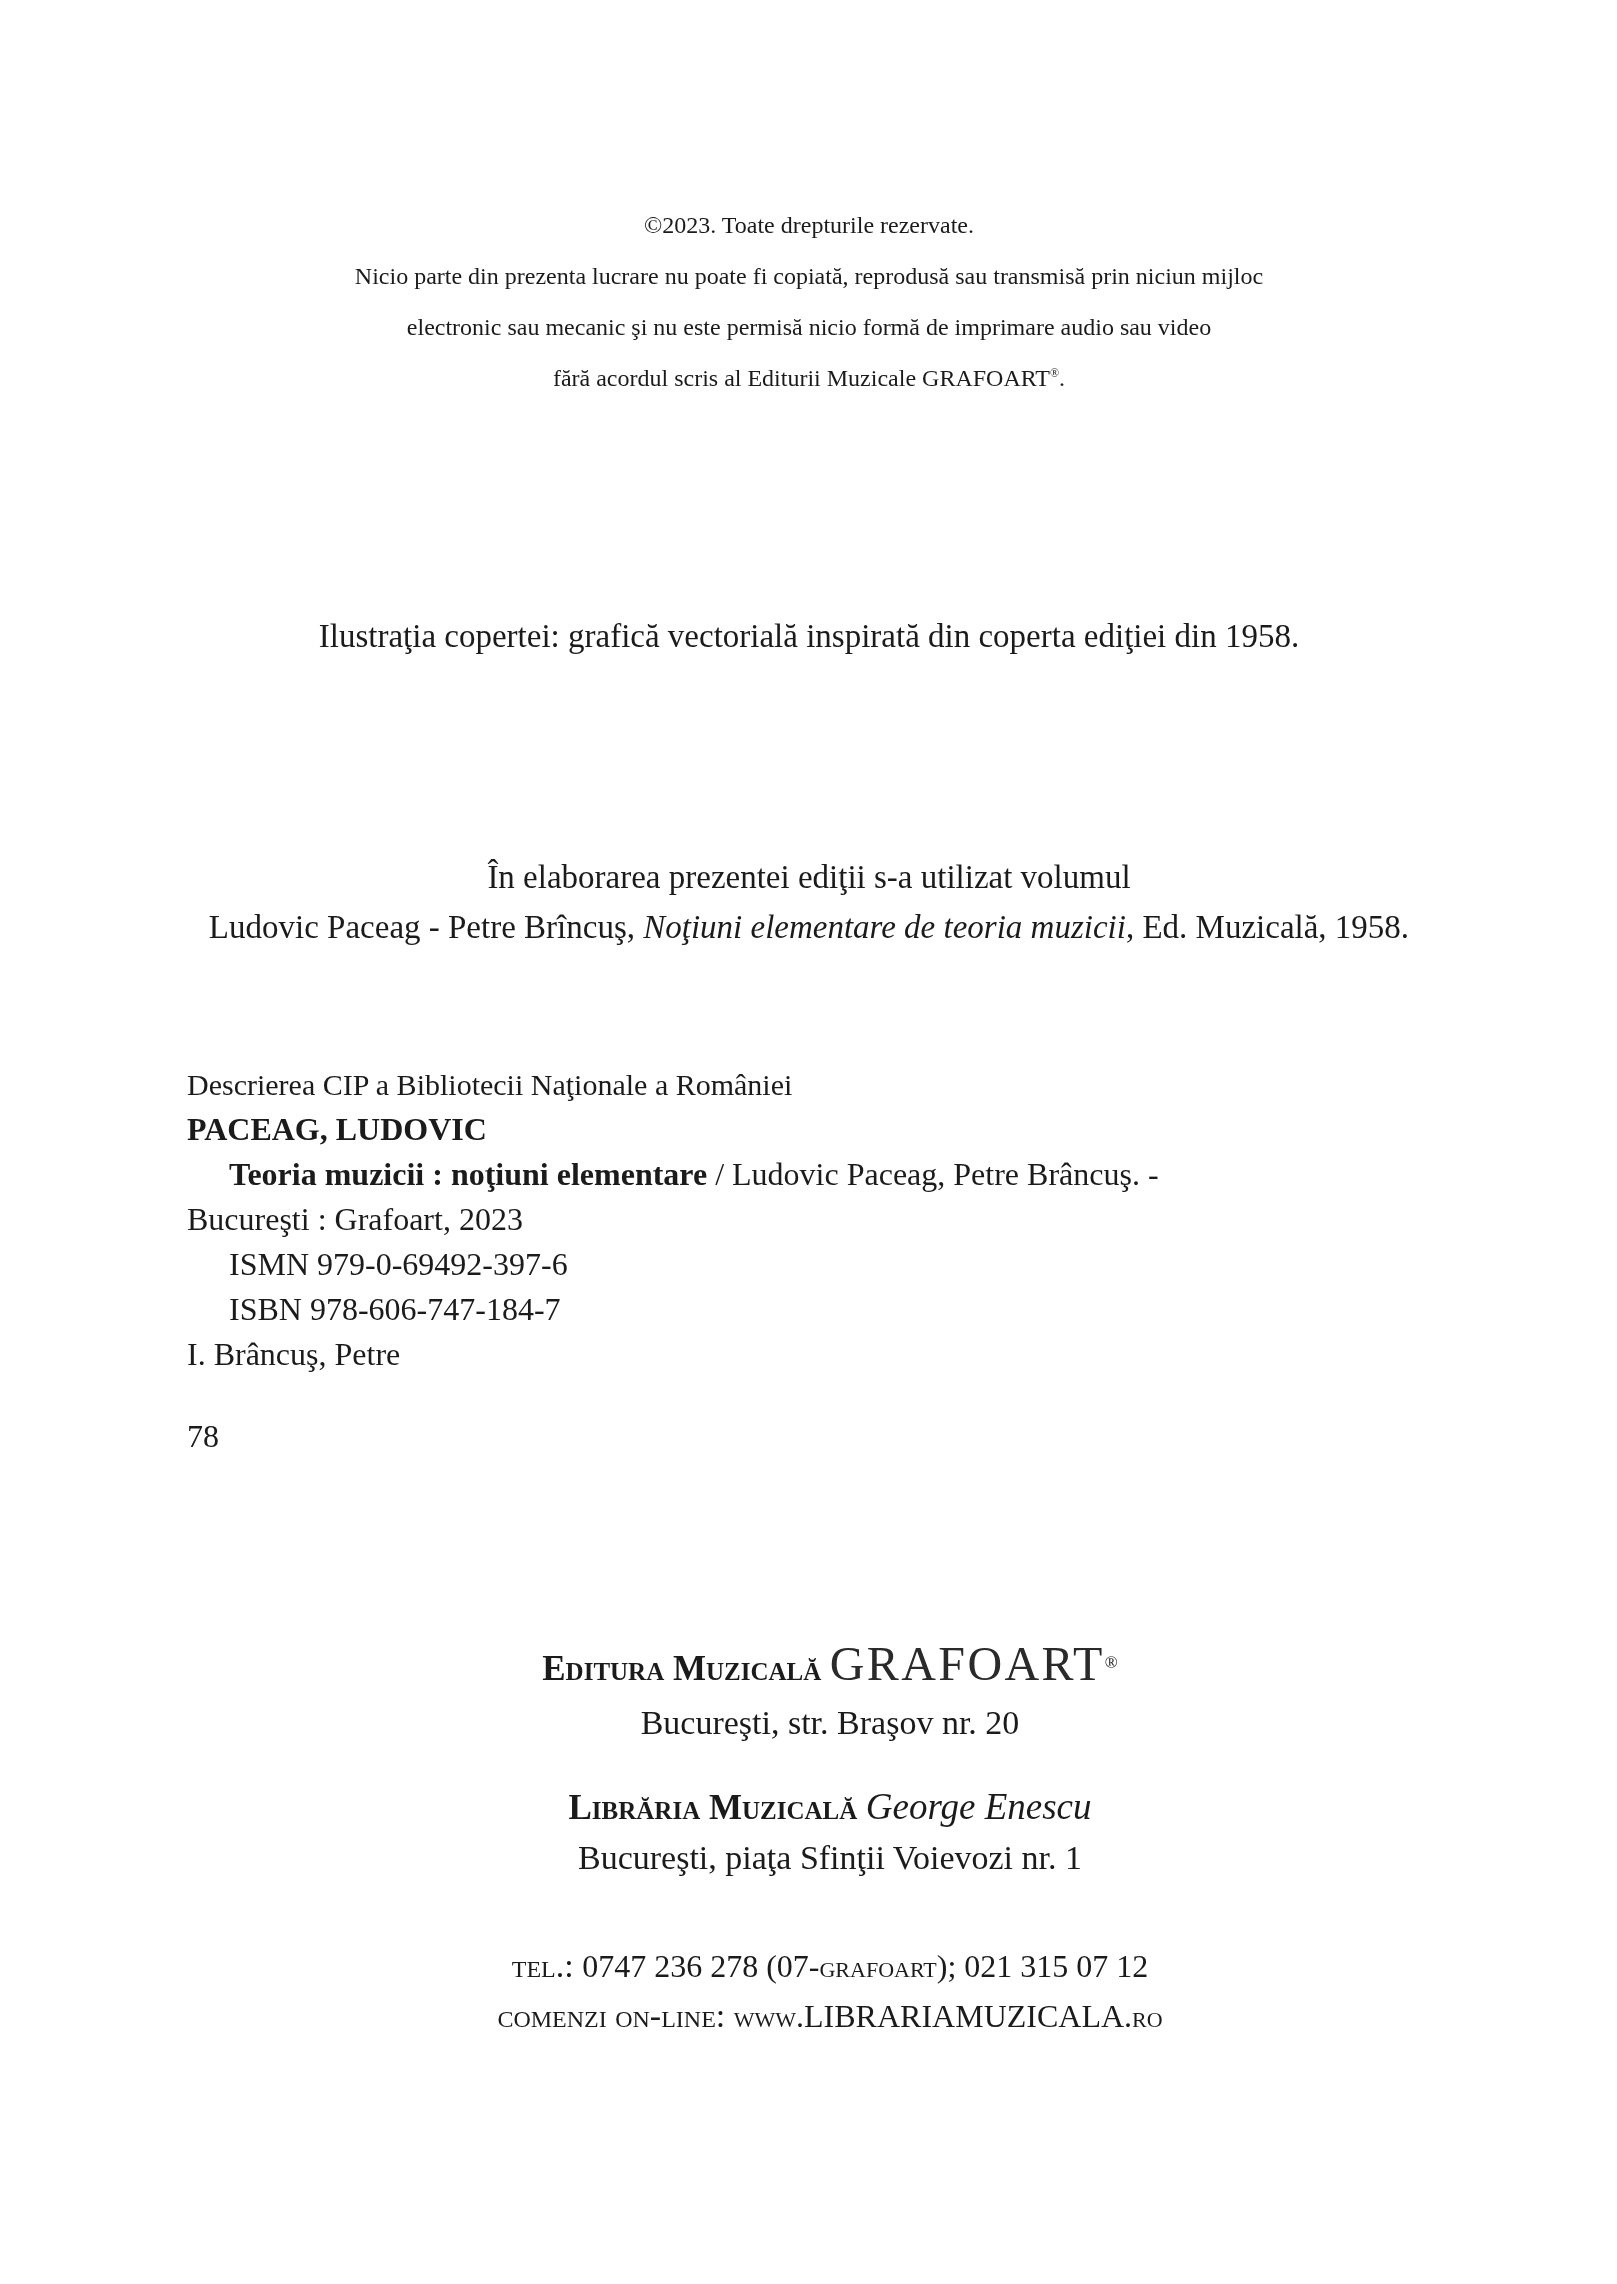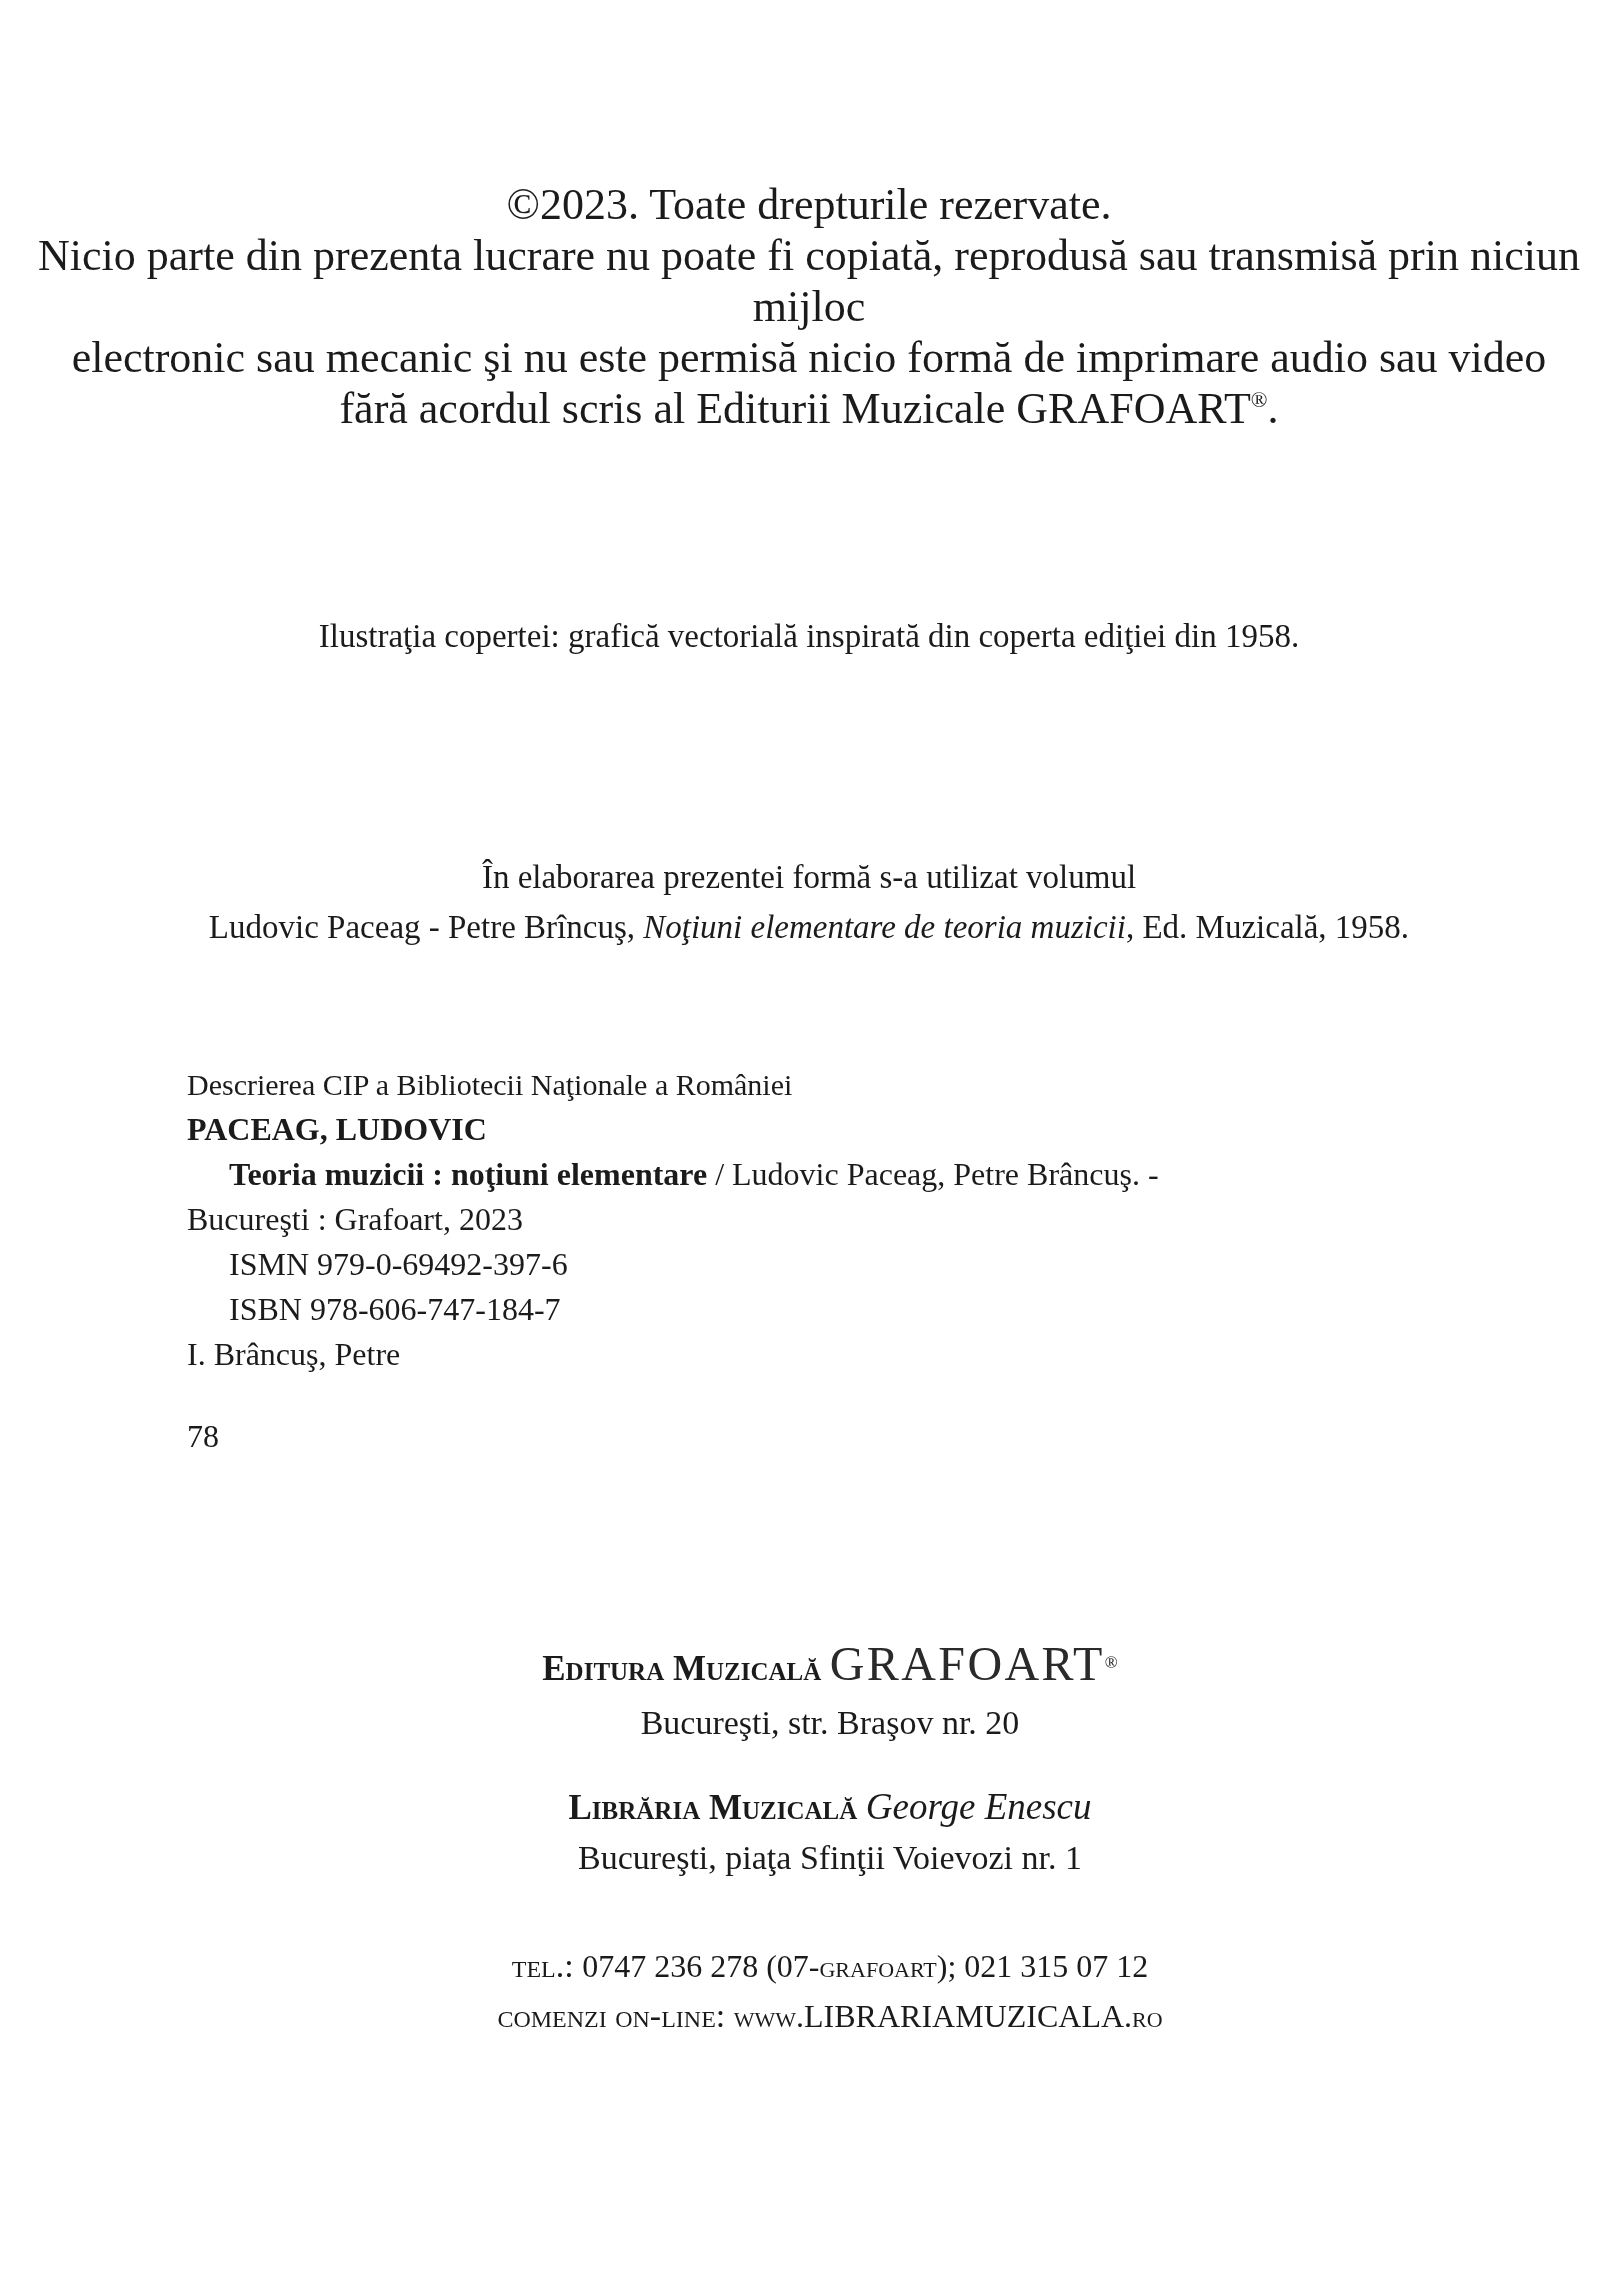--- a/index.html
+++ b/index.html
@@ -12,21 +12,21 @@
     background: #ffffff;
     color: #1b1b1b;
     font-family: "Liberation Serif", serif;
     overflow: hidden;
   }
 
   .block { position: absolute; left: 0; width: 100%; }
   .center { text-align: center; }
 
   
-  .copyright { top: 179px; font-size: 44px; line-height: 51px; }
+  .copyright { top: 200px; font-size: 24px; line-height: 51px; }
 
   
   .cover-note { top: 612px; font-size: 33px; line-height: 48px; }
 
   
   .edition-note { top: 852px; font-size: 33px; line-height: 50px; }
 
   
   .cip {
     position: absolute;
@@ -73,21 +73,21 @@
   <div class="block copyright center">
     <div>©2023. Toate drepturile rezervate.</div>
     <div>Nicio parte din prezenta lucrare nu poate fi copiată, reprodusă sau transmisă prin niciun mijloc</div>
     <div>electronic sau mecanic şi nu este permisă nicio formă de imprimare audio sau video</div>
     <div><span>fără acordul scris al Editurii Muzicale GRAFOART</span><sup class="reg">®</sup><span>.</span></div>
   </div>
 
   <div class="block cover-note center">Ilustraţia copertei: grafică vectorială inspirată din coperta ediţiei din 1958.</div>
 
   <div class="block edition-note center">
-    <div>În elaborarea prezentei formă s-a utilizat volumul</div>
+    <div>În elaborarea prezentei ediţii s-a utilizat volumul</div>
     <div><span>Ludovic Paceag - Petre Brîncuş, </span><span class="i">Noţiuni elementare de teoria muzicii</span><span>, Ed. Muzicală, 1958.</span></div>
   </div>
 
   <div class="cip">
     <div class="cip-header">Descrierea CIP a Bibliotecii Naţionale a României</div>
     <div class="author">PACEAG, LUDOVIC</div>
     <div class="indent"><span class="b">Teoria muzicii : noţiuni elementare</span><span> / Ludovic Paceag, Petre Brâncuş. -</span></div>
     <div>Bucureşti : Grafoart, 2023</div>
     <div class="indent">ISMN 979-0-69492-397-6</div>
     <div class="indent">ISBN 978-606-747-184-7</div>

